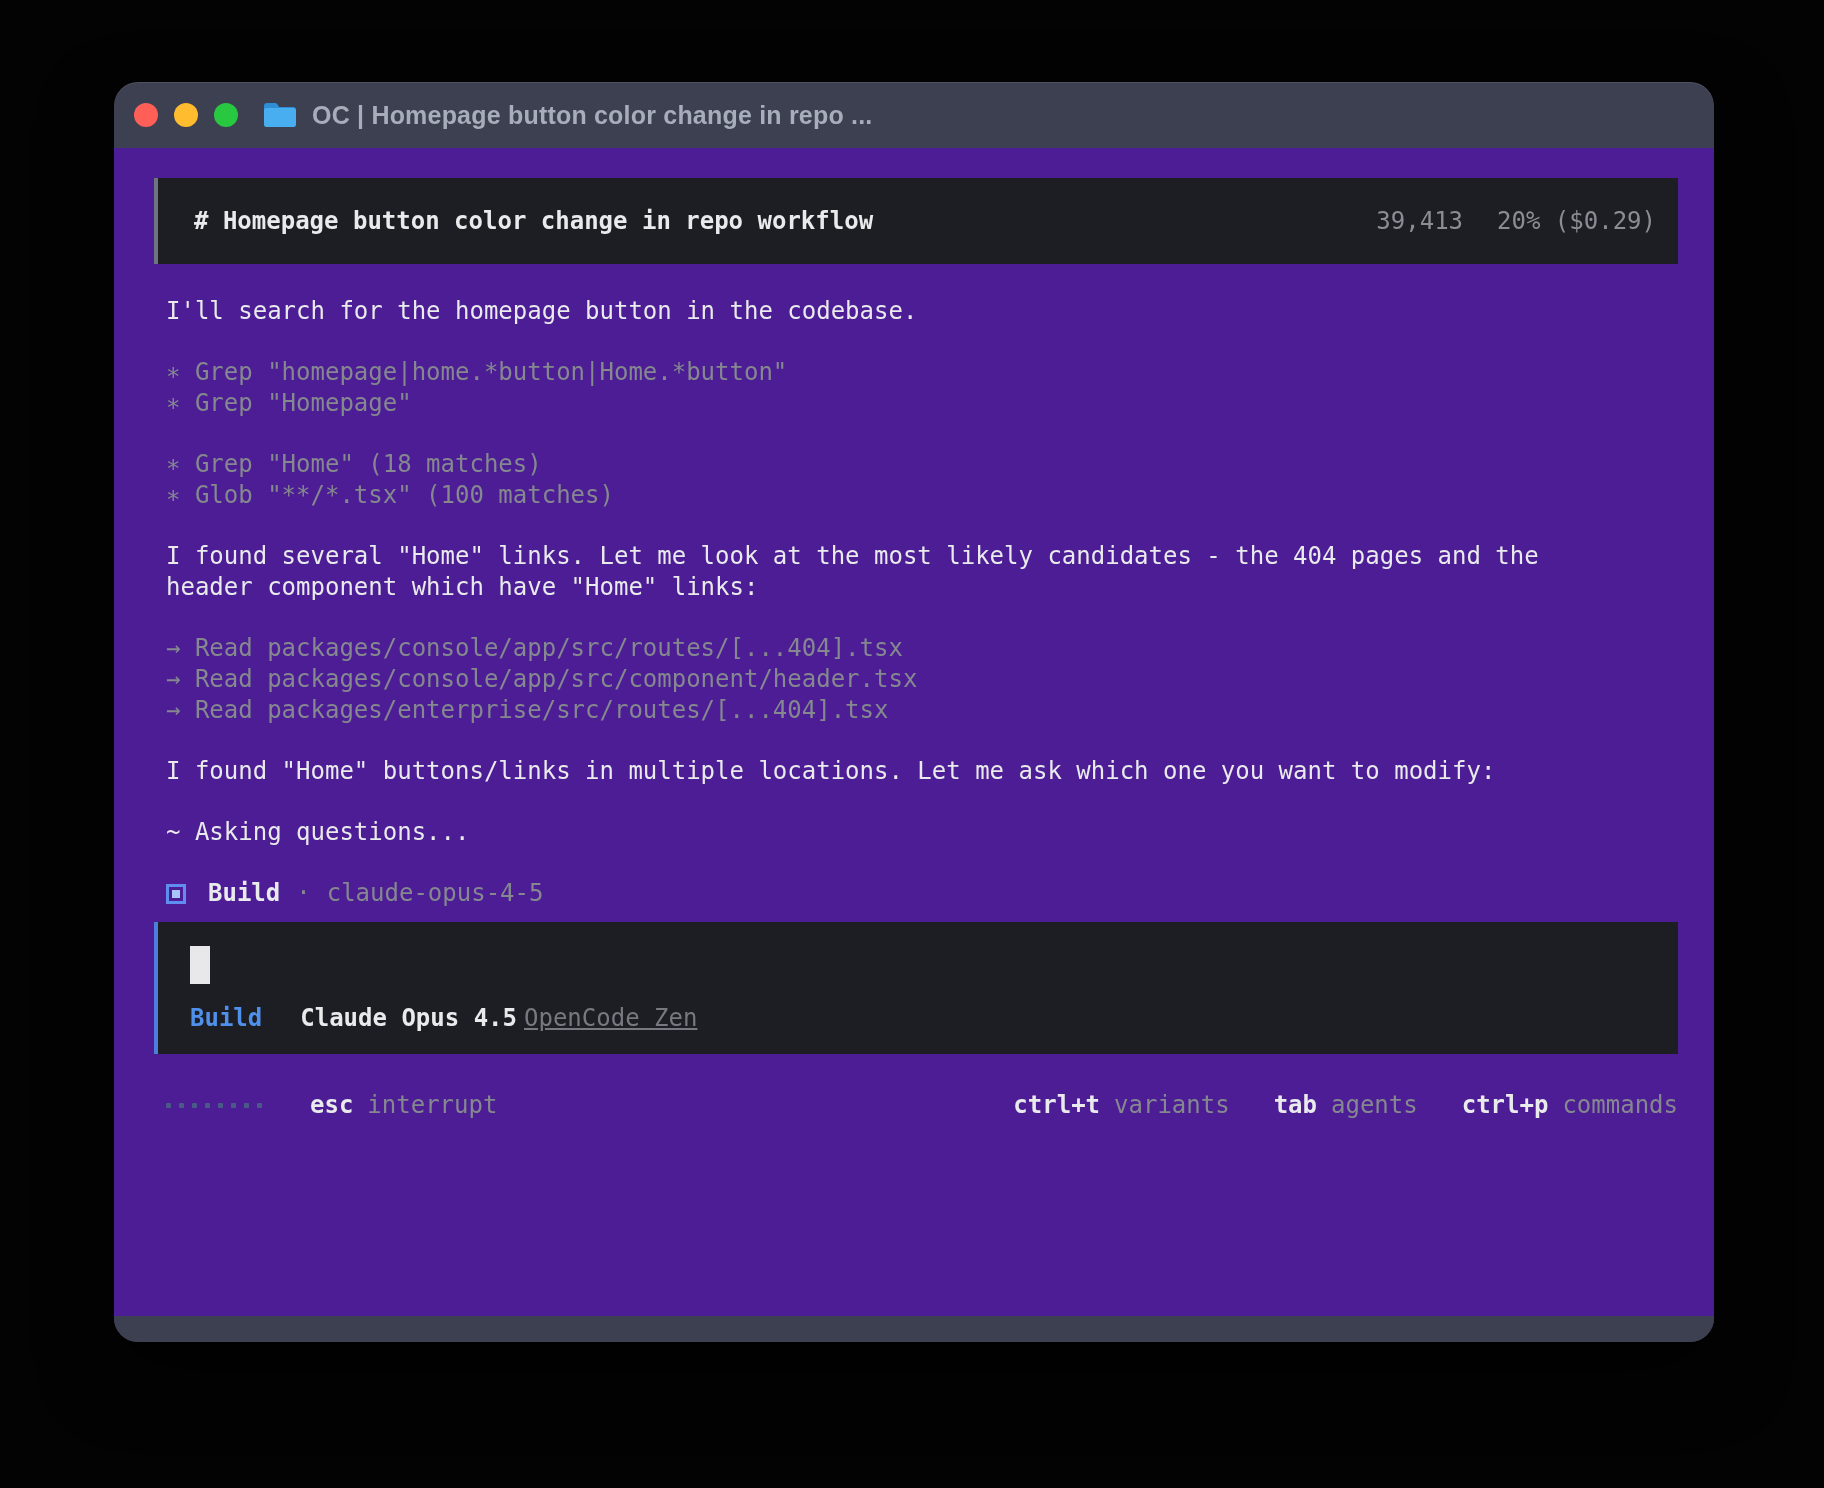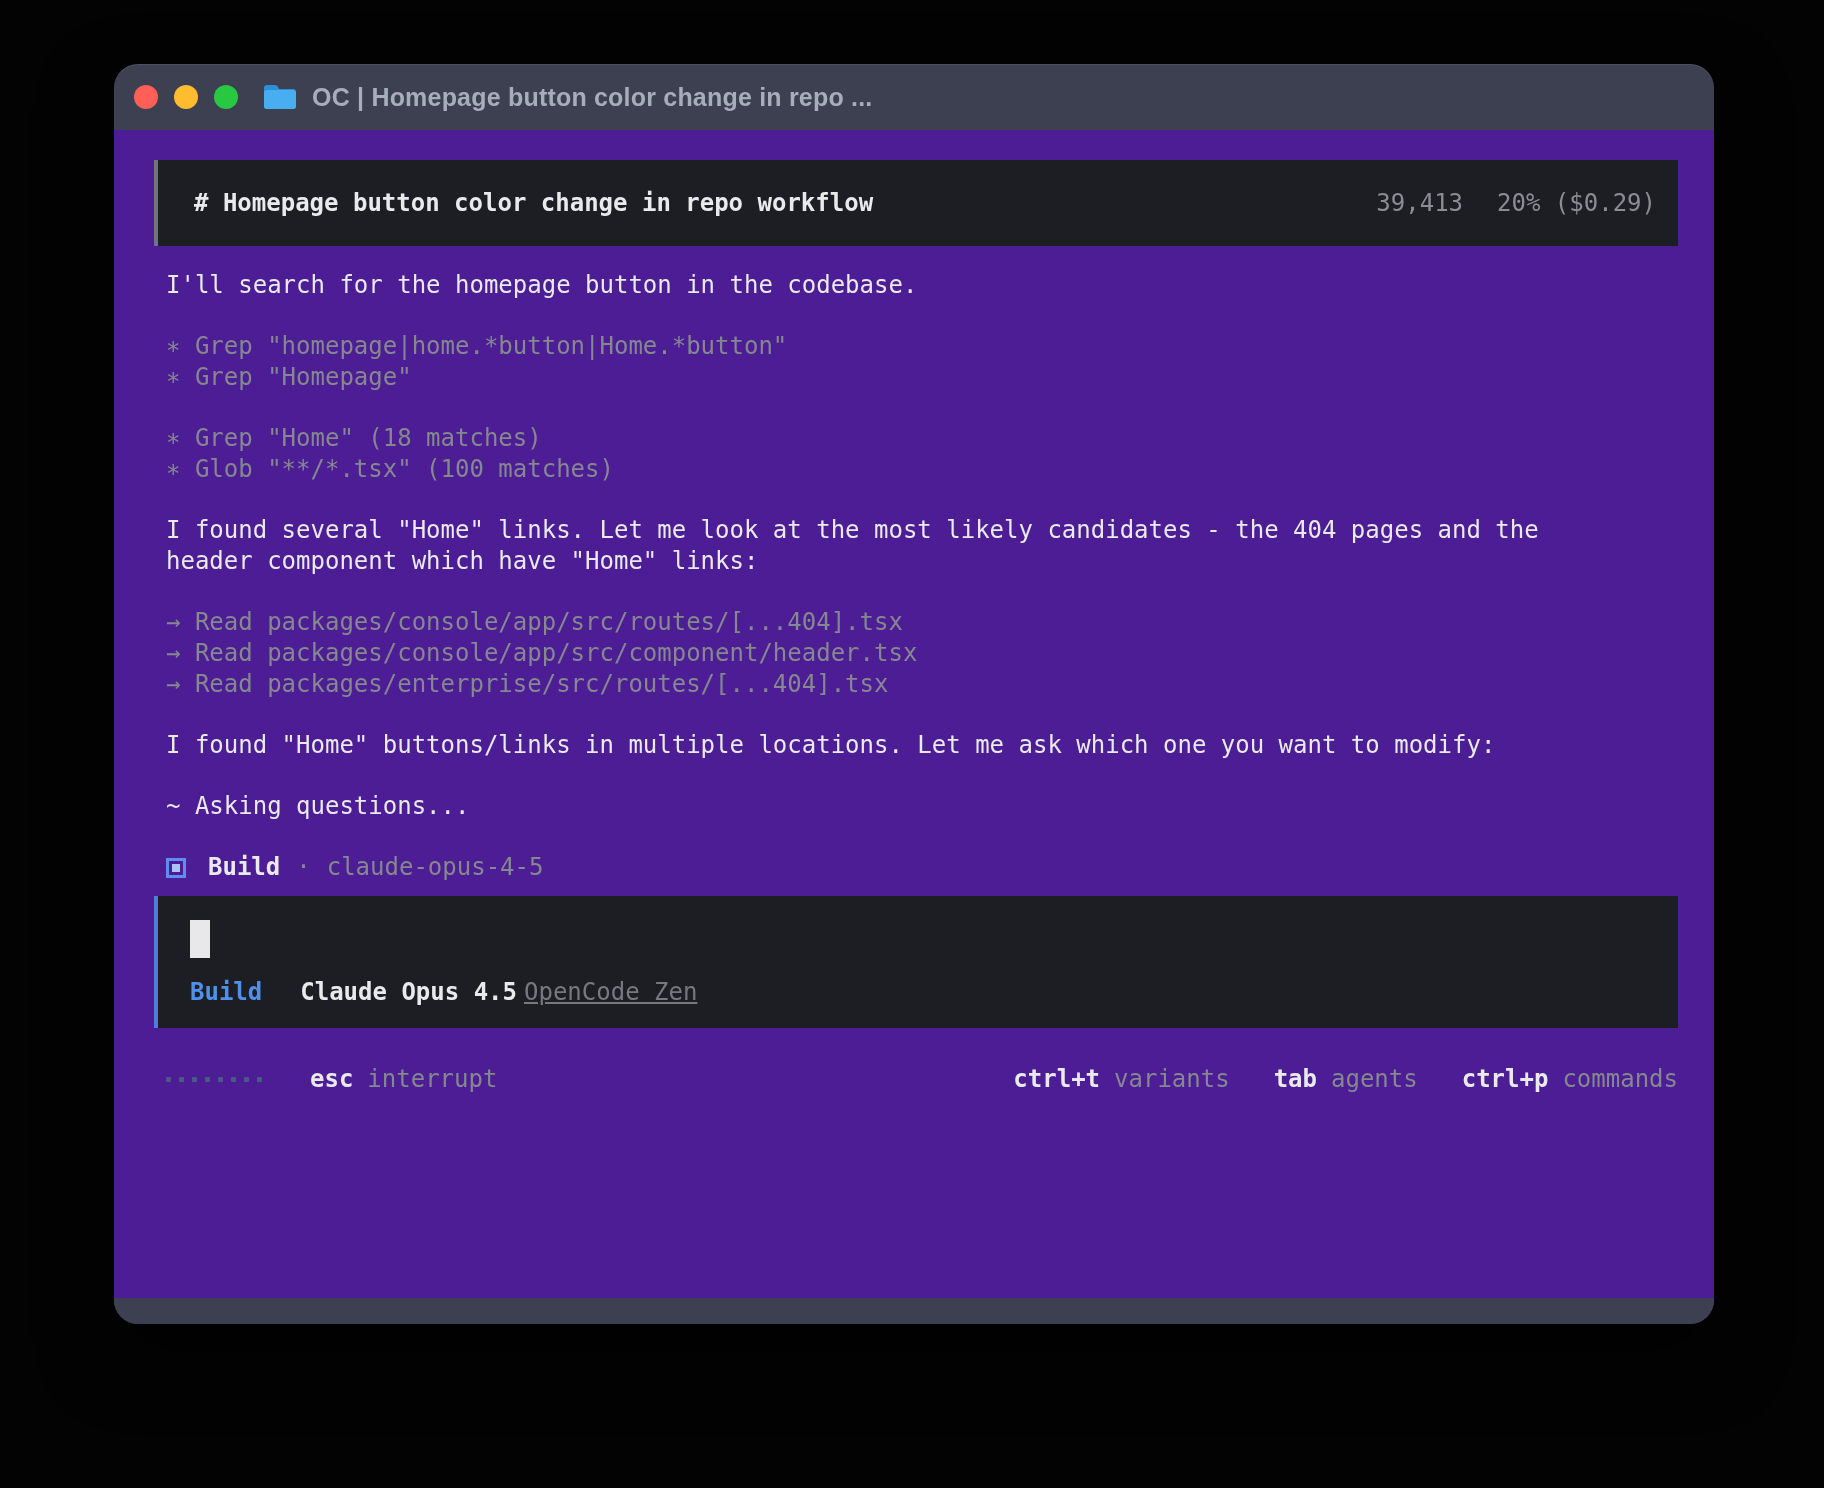--- a/index.html
+++ b/index.html
@@ -3,21 +3,21 @@
 <meta charset="utf-8">
 <style>
   * { margin:0; padding:0; box-sizing:border-box; }
   html, body {
     width:1824px; height:1488px;
     background:#030304;
     font-family:"DejaVu Sans Mono", monospace;
     position:relative; overflow:hidden;
   }
   .window {
-    position:absolute; left:114px; top:64px;
+    position:absolute; left:114px; top:82px;
     width:1600px; height:1260px;
     background:#3d4051;
     border-radius:24px;
     overflow:hidden;
     display:flex; flex-direction:column;
     box-shadow: inset 0 1px 0 rgba(255,255,255,0.09), 0 30px 70px rgba(0,0,0,0.65);
   }
   
   .titlebar {
     height:66px; flex:0 0 auto;
@@ -58,21 +58,21 @@
 
   .user-block {
     height:92px; border-left:4px solid #4d7ede;
     display:flex; align-items:center;
     padding:0 22px 0 36px;
     margin-bottom:39px;
     font-size:24px; color:#e9eaec;
   }
 
   .convo { font-size:24px; line-height:31px; padding-left:12px; }
-  .convo .group { margin-bottom:30px; }
+  .convo .group { margin-bottom:30px;margin-top:8px; }
   .convo p { white-space:pre; }
   .t-white { color:#e9eaec; }
   .t-gray  { color:#85888f; }
 
   .agent-row {
     display:flex; align-items:center;
     margin-bottom:13px; padding-left:12px;
     font-size:24px; line-height:31px;
   }
   .agent-icon {

